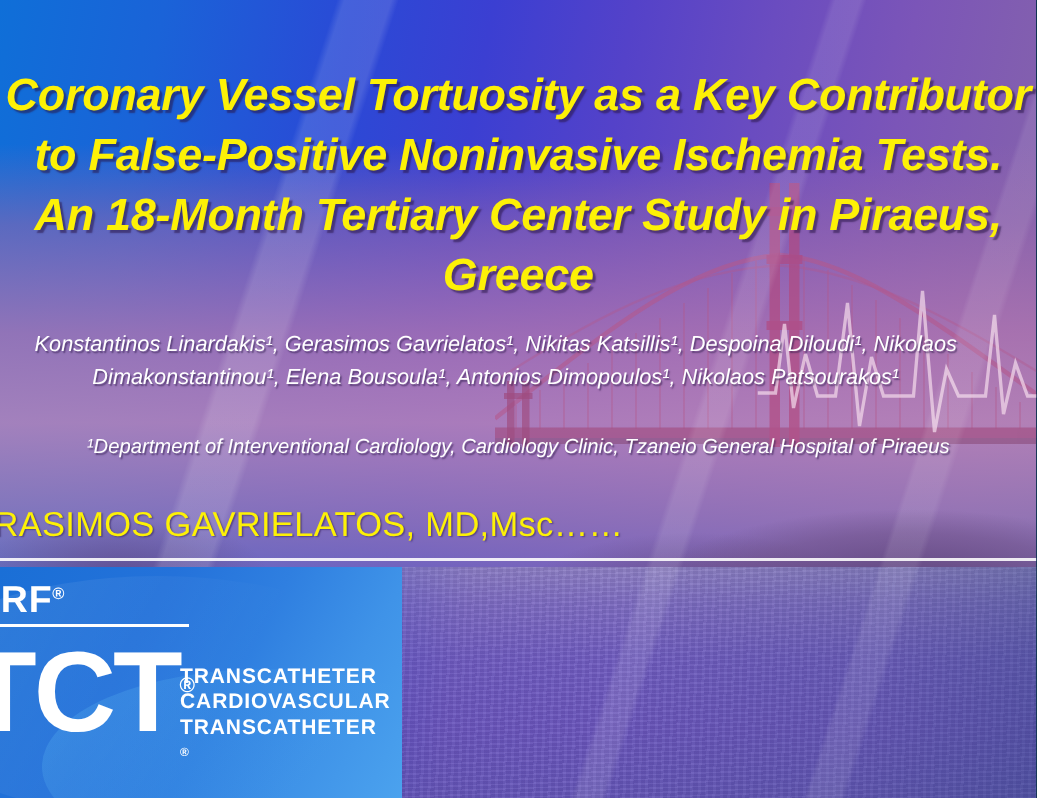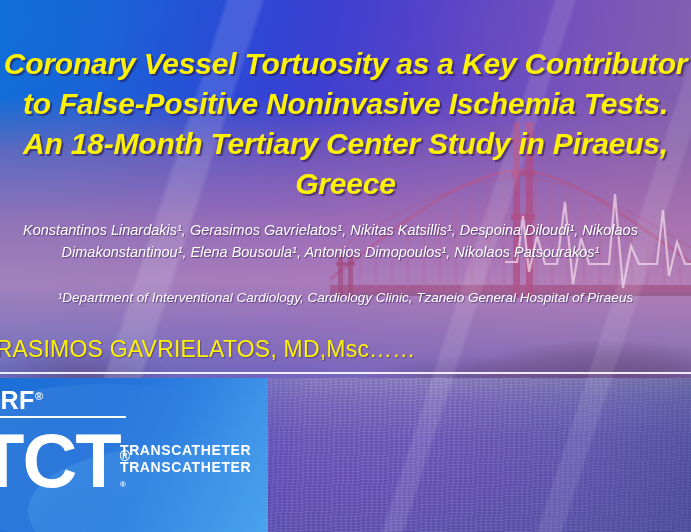--- a/index.html
+++ b/index.html
@@ -372,20 +372,21 @@
     <div class="swoosh"></div>
     <div class="swoosh2"></div>
 
     <div class="crf"><span>CRF</span><span class="reg">®</span></div>
     <div class="crf-rule"></div>
 
     <div class="tct"><span>TCT</span><span class="reg">®</span></div>
 
     <div class="tct-words">
       <span>TRANSCATHETER</span>
+      <span>CARDIOVASCULAR</span>
       <span>
           <span>TRANSCATHETER</span>
           <span class="reg">®</span>
         </span>
     </div>
   </div>
 
 </div>
 
 </body></html>

